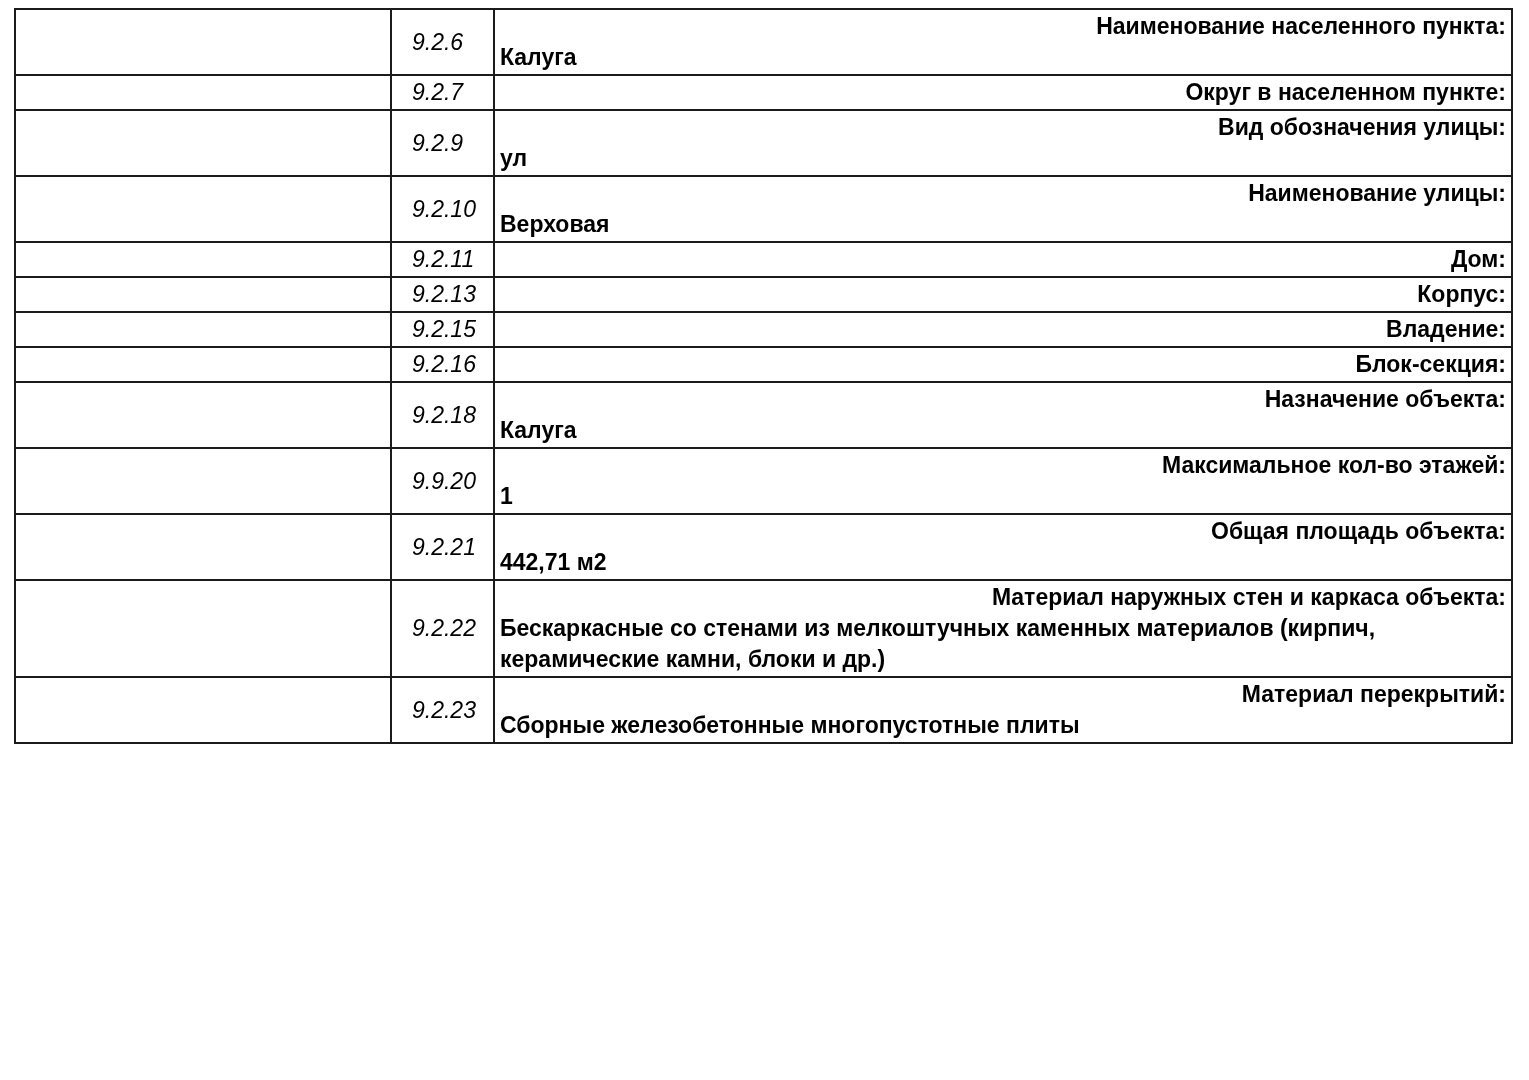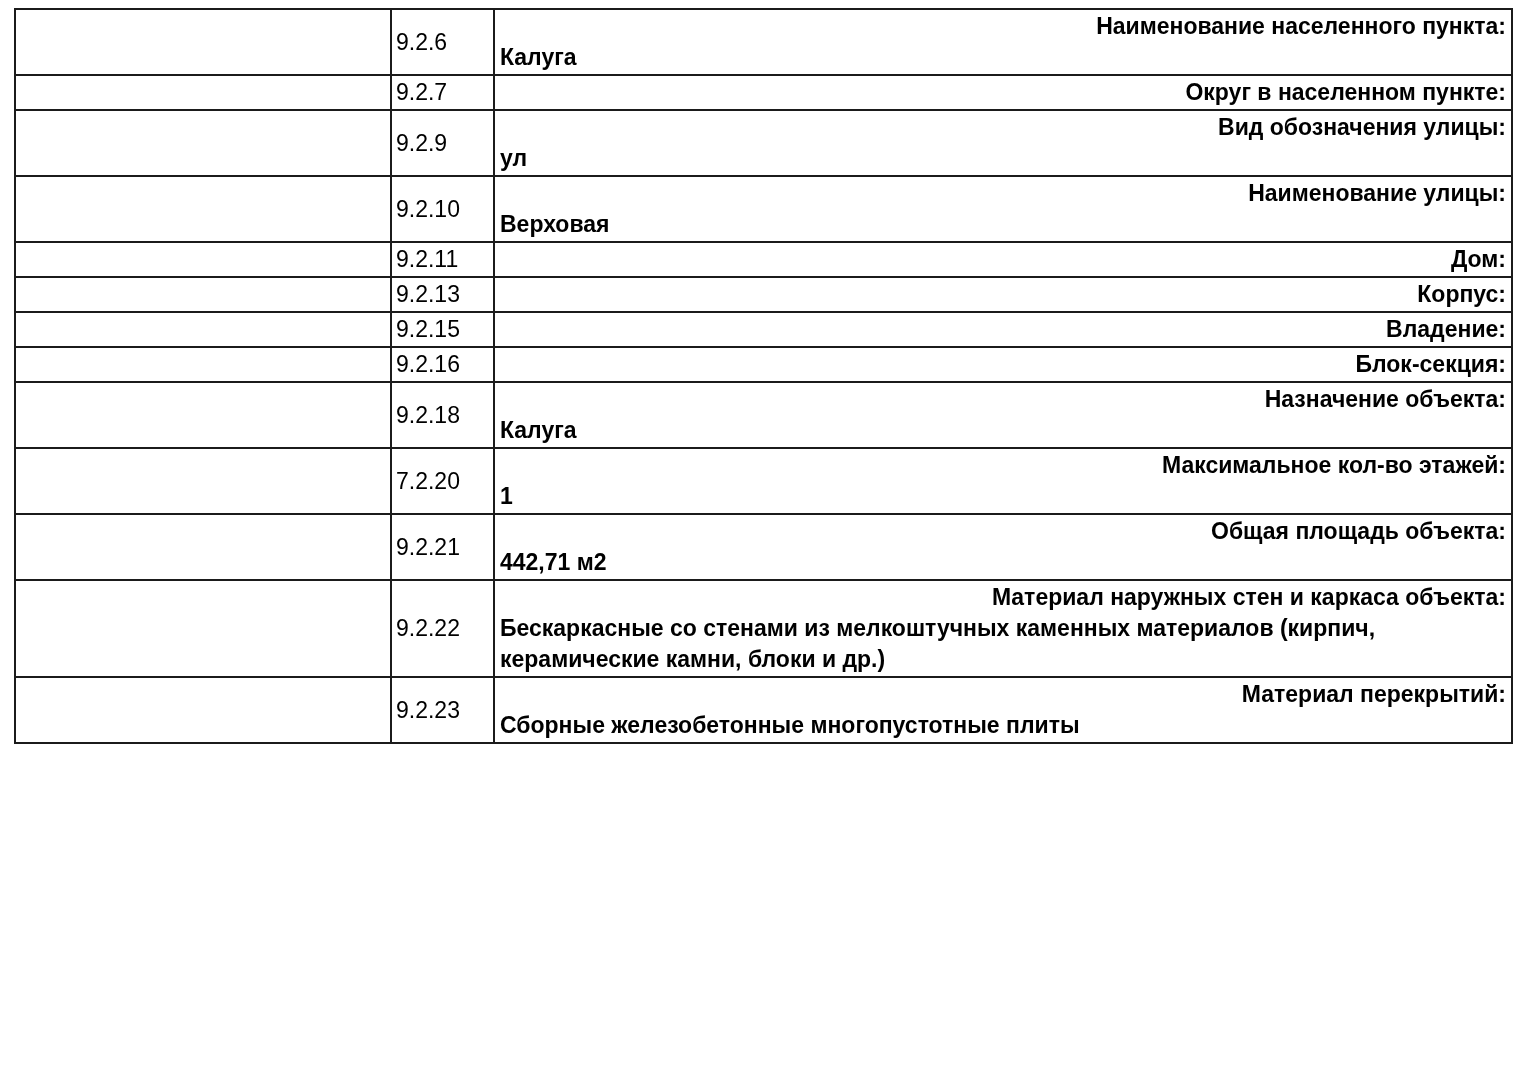--- a/index.html
+++ b/index.html
@@ -30,21 +30,22 @@
     background: #ffffff;
     font-size: 23px;
     line-height: 31px;
     padding: 1px 5px;
     overflow: hidden;
   }
   td.empty-cell { padding: 0; }
   td.num-cell {
     vertical-align: middle;
     font-weight: 400;
-    padding-left: 4px;
+    padding-left: 20px;
+    font-style: italic;
   }
   td.content-cell {
     vertical-align: top;
   }
   .field-label { font-weight: 700; text-align: right; }
   .field-value { font-weight: 700; }
 </style>
 </head>
 <body>
 
@@ -136,21 +137,21 @@
     <td class="num-cell">9.2.18</td>
     <td class="content-cell">
       <div class="field-label">Назначение объекта:</div>
       <div class="field-value">Калуга</div>
     </td>
   </tr>
 
 
   <tr>
     <td class="empty-cell"></td>
-    <td class="num-cell">7.2.20</td>
+    <td class="num-cell">9.9.20</td>
     <td class="content-cell">
       <div class="field-label">Максимальное кол-во этажей:</div>
       <div class="field-value">1</div>
     </td>
   </tr>
 
   <tr>
     <td class="empty-cell"></td>
     <td class="num-cell">9.2.21</td>
     <td class="content-cell">

